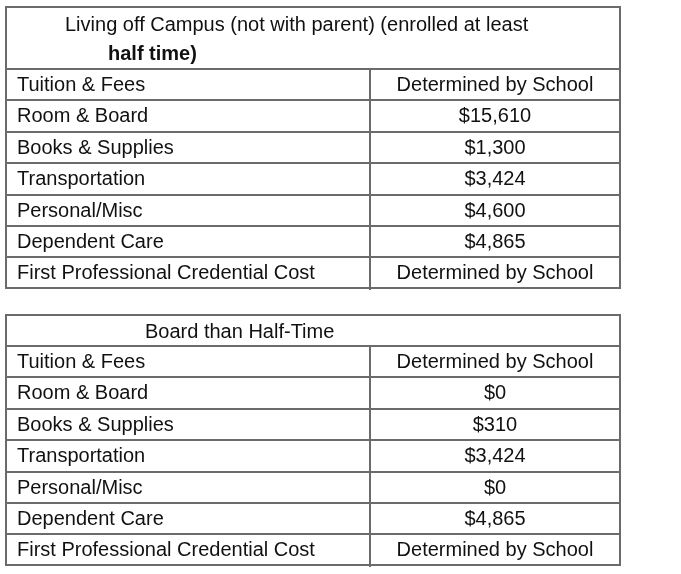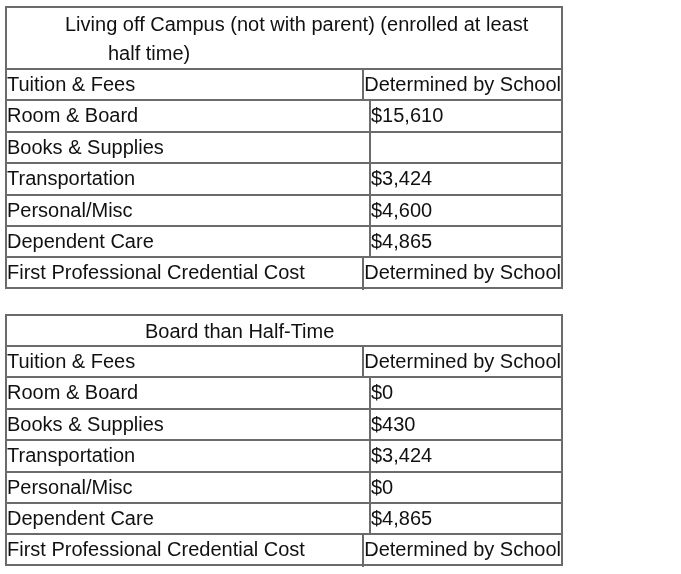--- a/index.html
+++ b/index.html
@@ -1,51 +1,52 @@
 <!DOCTYPE html>
 <html><head>
 <meta charset="utf-8">
 <style>
   html, body { margin: 0; padding: 0; background: #ffffff; }
   body { width: 681px; height: 574px; position: relative; overflow: hidden;
          font-family: "Liberation Sans", sans-serif; color: #111; }
-  .tbl { position: absolute; left: 5px; width: 558px; border: 2px solid #6b6b6b;
+  .tbl { position: absolute; left: 5px; width: 616px; border: 2px solid #6b6b6b;
          box-sizing: border-box; }
   #t1 { top: 6px; height: 283px; }
   #t2 { top: 314px; height: 252px; }
   .hdr { position: relative; border-bottom: 2px solid #6b6b6b; box-sizing: border-box;
          font-size: 20px; line-height: 30px; }
   #t1 .hdr { height: 62px; }
   #t2 .hdr { height: 31px; }
   .hdr span { position: absolute; white-space: nowrap; }
   .row { display: flex; height: 31.4px; box-sizing: border-box;
          border-bottom: 2px solid #6b6b6b; font-size: 20px; }
   .row:last-child { border-bottom: none; }
   .c1 { width: 364px; box-sizing: border-box; border-right: 2px solid #6b6b6b;
-        line-height: 29px; white-space: nowrap; }
-  .c2 { flex: 1; line-height: 29px; white-space: nowrap; }
+        padding-left: 10px; line-height: 29px; white-space: nowrap; }
+  .c2 { flex: 1; text-align: center; line-height: 29px; white-space: nowrap; }
 </style>
 </head>
 <body>
 
 <div class="tbl" id="t1">
   <div class="hdr">
     <span style="left:58px;top:1px;">Living off Campus (not with parent) (enrolled at least</span>
-    <span style="left:101px;top:30px;">half time)</span>
+    <span style="left:101px;top:30px;font-weight:bold;">half time)</span>
   </div>
   <div class="row">
       <div class="c1">Tuition &amp; Fees</div>
       <div class="c2">Determined by School</div>
     </div>
   <div class="row">
       <div class="c1">Room &amp; Board</div>
       <div class="c2">$15,610</div>
     </div>
   <div class="row">
       <div class="c1">Books &amp; Supplies</div>
+      <div class="c2">$1,300</div>
     </div>
   <div class="row">
       <div class="c1">Transportation</div>
       <div class="c2">$3,424</div>
     </div>
   <div class="row">
       <div class="c1">Personal/Misc</div>
       <div class="c2">$4,600</div>
     </div>
   <div class="row">
@@ -65,21 +66,21 @@
   <div class="row">
       <div class="c1">Tuition &amp; Fees</div>
       <div class="c2">Determined by School</div>
     </div>
   <div class="row">
       <div class="c1">Room &amp; Board</div>
       <div class="c2">$0</div>
     </div>
   <div class="row">
       <div class="c1">Books &amp; Supplies</div>
-      <div class="c2">$430</div>
+      <div class="c2">$310</div>
     </div>
   <div class="row">
       <div class="c1">Transportation</div>
       <div class="c2">$3,424</div>
     </div>
   <div class="row">
       <div class="c1">Personal/Misc</div>
       <div class="c2">$0</div>
     </div>
   <div class="row">

